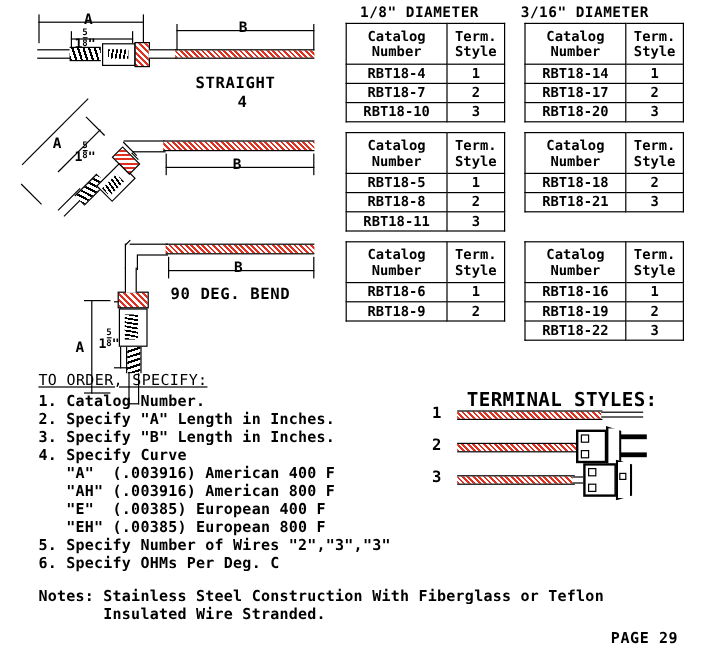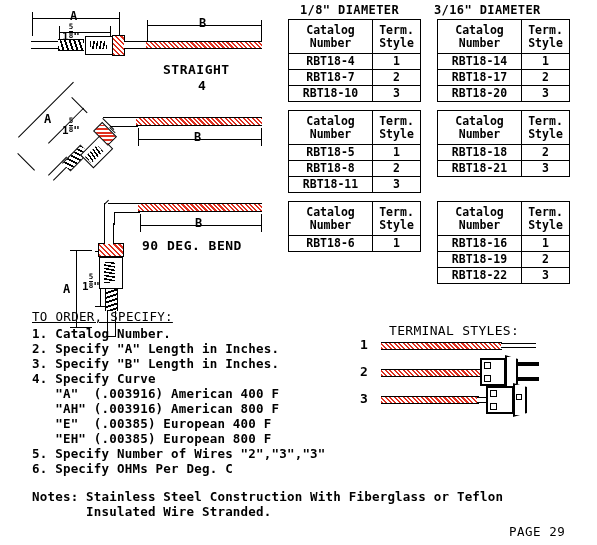--- a/index.html
+++ b/index.html
@@ -107,22 +107,22 @@
     position: absolute;
     font-size: 12.5px;
     font-weight: bold;
     white-space: pre;
     letter-spacing: 0.2px;
   }
 
   
   .ts-title {
     position: absolute;
-    font-size: 13px;
-    font-weight: normal;
+    font-size: 16px;
+    font-weight: bold;
     letter-spacing: 0.3px;
   }
   .ts-num {
     position: absolute;
     font-size: 13px;
     font-weight: bold;
   }
   .conn {
     position: absolute;
     border: 2px solid #000;
@@ -139,21 +139,21 @@
   .notes-line {
     position: absolute;
     font-size: 12.5px;
     font-weight: bold;
     white-space: pre;
     letter-spacing: 0.2px;
   }
   .page-no {
     position: absolute;
     font-size: 12.5px;
-    font-weight: normal;
+    font-weight: bold;
     letter-spacing: 0.5px;
   }
 </style>
 </head>
 <body>
 
 <div class="abs" style="left:0;top:0;width:280px;height:95px;">
 
   <div class="dline" style="left:32px;top:12px;width:1.4px;height:24px;"></div>
   <div class="dline" style="left:119px;top:12px;width:1.4px;height:24px;"></div>
@@ -330,20 +330,24 @@
       <span class="hdr-l2">Number</span>
     </th>
     <th class="col-sty">
       <span class="hdr-l1">Term.</span>
       <span class="hdr-l2">Style</span>
     </th>
   </tr>
   <tr>
         <td>RBT18-6</td>
         <td>1</td>
+      </tr>
+  <tr>
+        <td>RBT18-9</td>
+        <td>2</td>
       </tr>
 </tbody>
   </table>
 
 <table class="cat-table" style="left:437px;top:19px;">
   <tbody>
       <tr>
     <th class="col-num">
       <span class="hdr-l1">Catalog</span>
       <span class="hdr-l2">Number</span>

